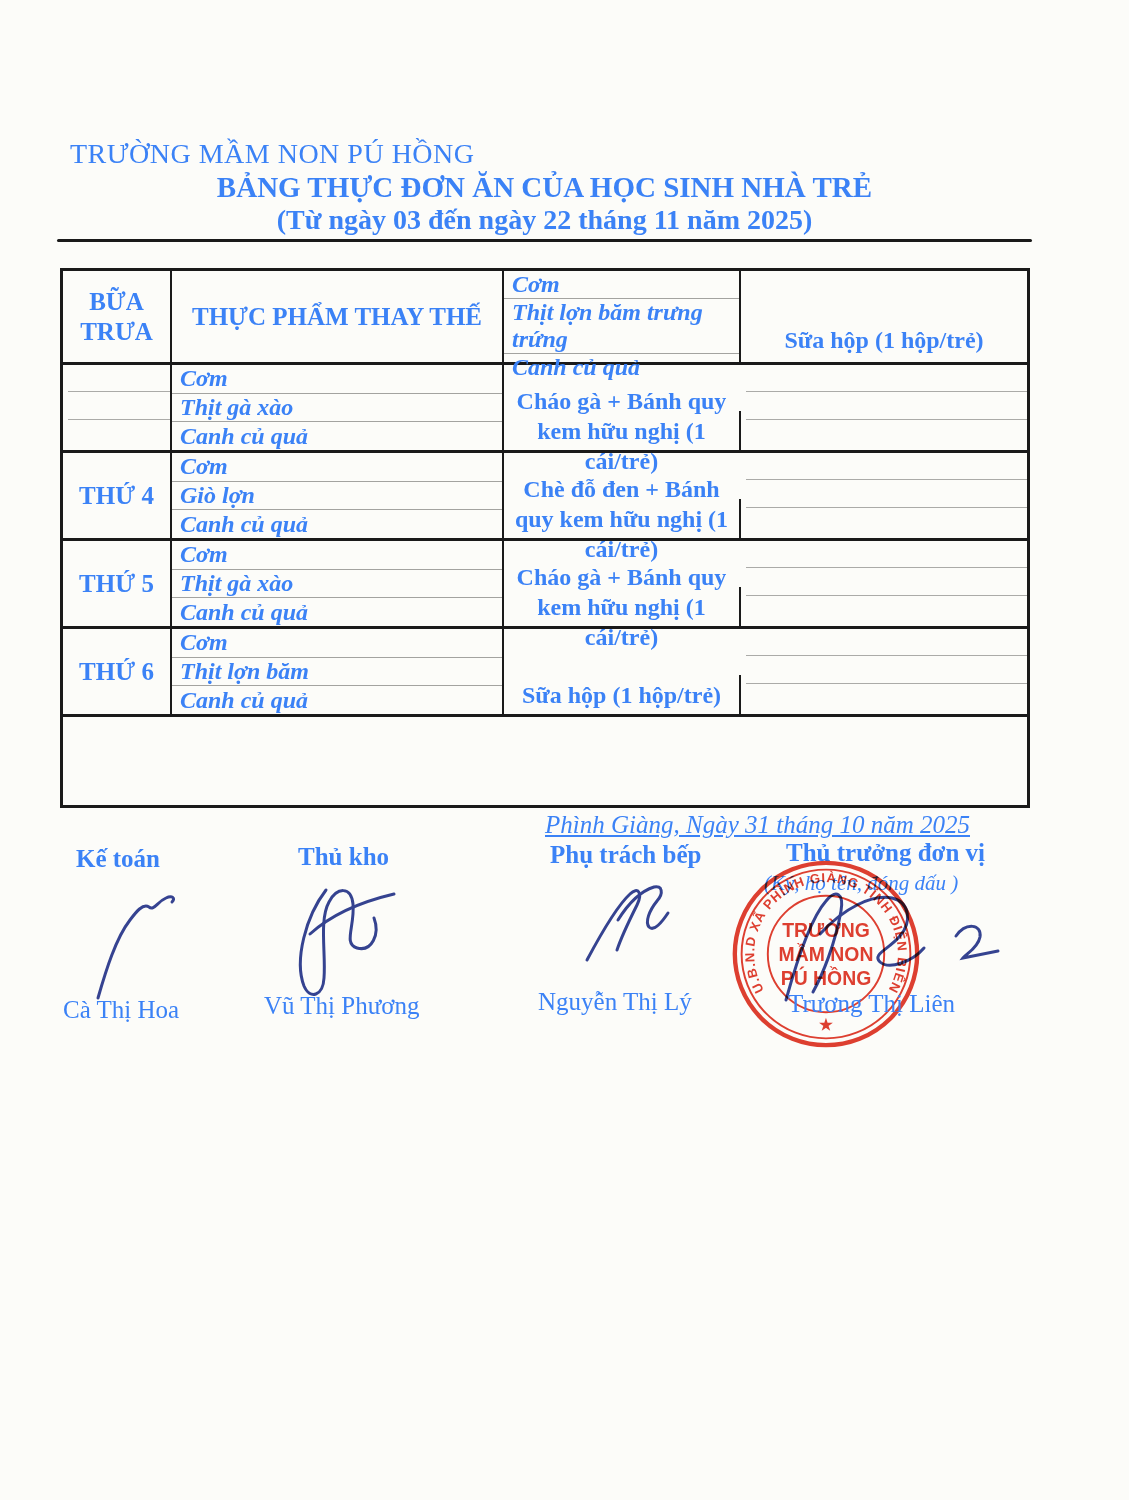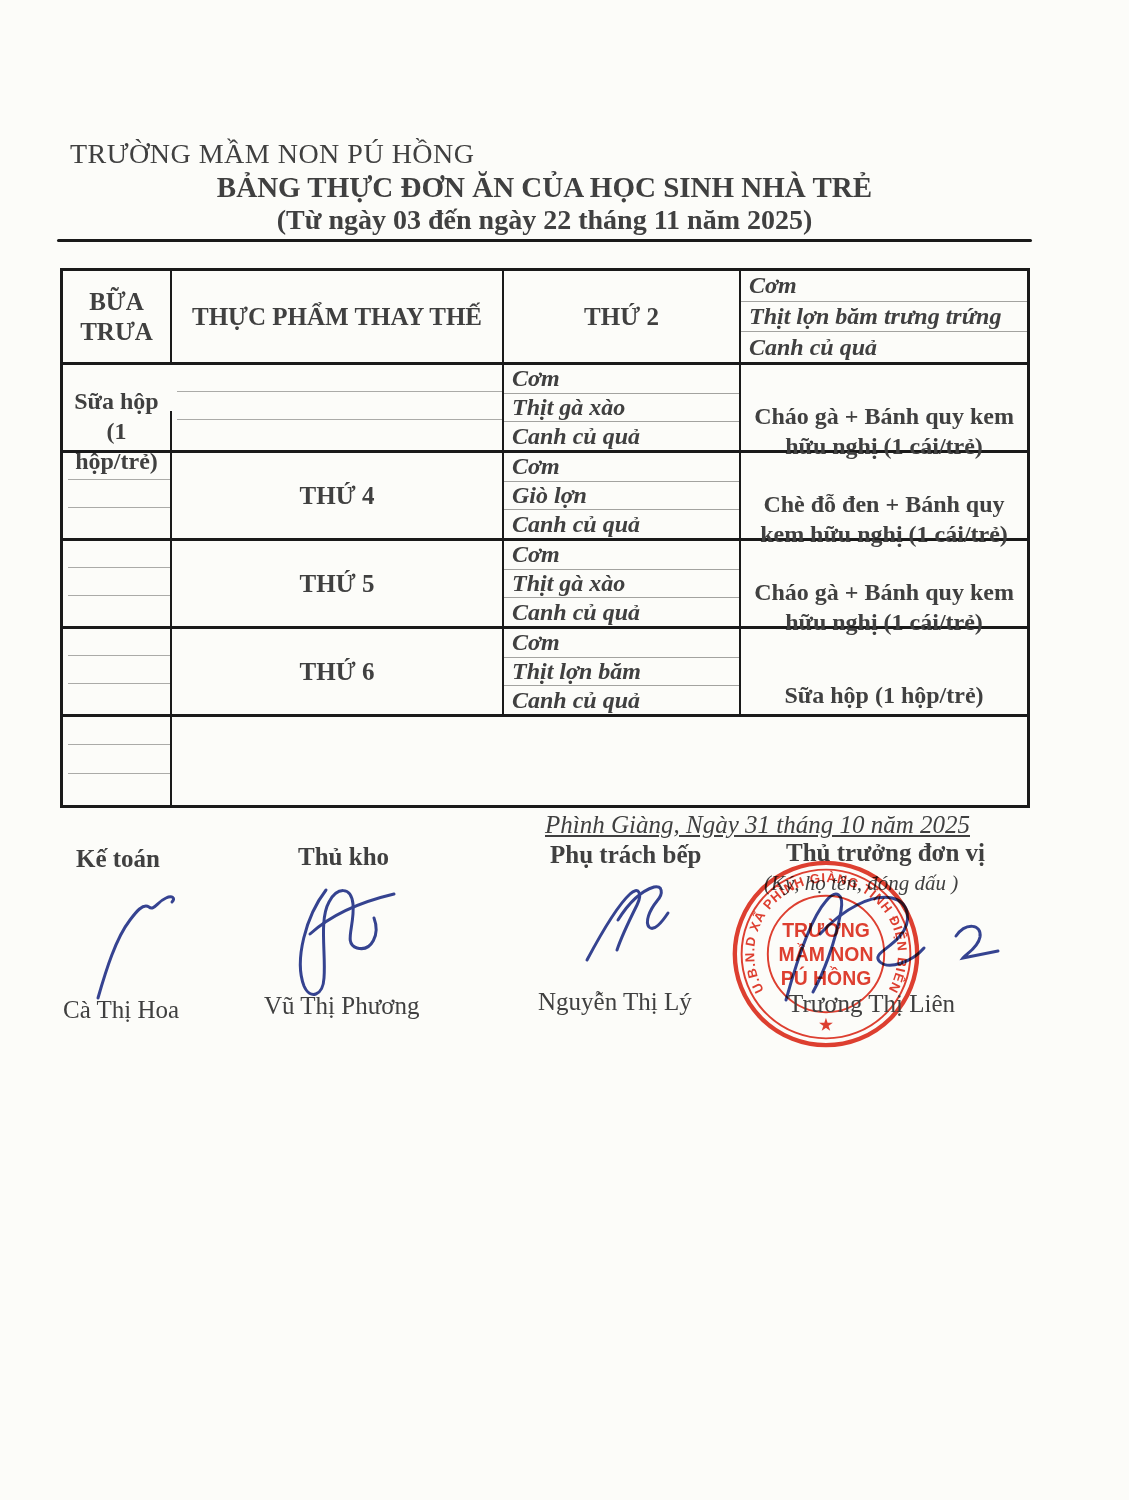--- a/index.html
+++ b/index.html
@@ -2,21 +2,21 @@
 <html><head>
 <meta charset="utf-8">
 <style>
   html,body{margin:0;padding:0;background:#e8e8e6;}
   .page{
     position:relative;
     width:1129px;height:1500px;
     margin:0 auto;
     background:#fcfcf9;
     font-family:"Liberation Serif", serif;
-    color:#404040;
+    color:#3b82f6;
     overflow:hidden;
   }
   
   .school-name{
     position:absolute;top:138px;left:70px;
     font-size:28px;letter-spacing:.5px;white-space:nowrap;
   }
   .doc-title{
     position:absolute;top:171px;left:57px;width:975px;
     font-size:29px;font-weight:bold;text-align:center;white-space:nowrap;
@@ -110,21 +110,20 @@
   <div class="school-name">TRƯỜNG MẦM NON PÚ HỒNG</div>
   <div class="doc-title">BẢNG THỰC ĐƠN ĂN CỦA HỌC SINH NHÀ TRẺ</div>
   <div class="doc-subtitle">(Từ ngày 03 đến ngày 22 tháng 11 năm 2025)</div>
   <div class="title-rule"></div>
 
   <div class="menu-table">
 
     <div class="cell h-cell">BỮA TRƯA</div>
     <div class="cell h-cell">THỰC PHẨM THAY THẾ</div>
 
-    <div class="cell day-cell">THỨ 2</div>
     <div class="cell lunch-cell">
       <div class="lunch-item">Cơm</div>
       <div class="lunch-item">Thịt lợn băm trưng trứng</div>
       <div class="lunch-item">Canh củ quả</div>
     </div>
     <div class="cell pm-cell">Sữa hộp (1 hộp/trẻ)</div>
     <div class="cell sub-cell">
         <div class="faint l1"></div>
         <div class="faint l2"></div>
       </div>

